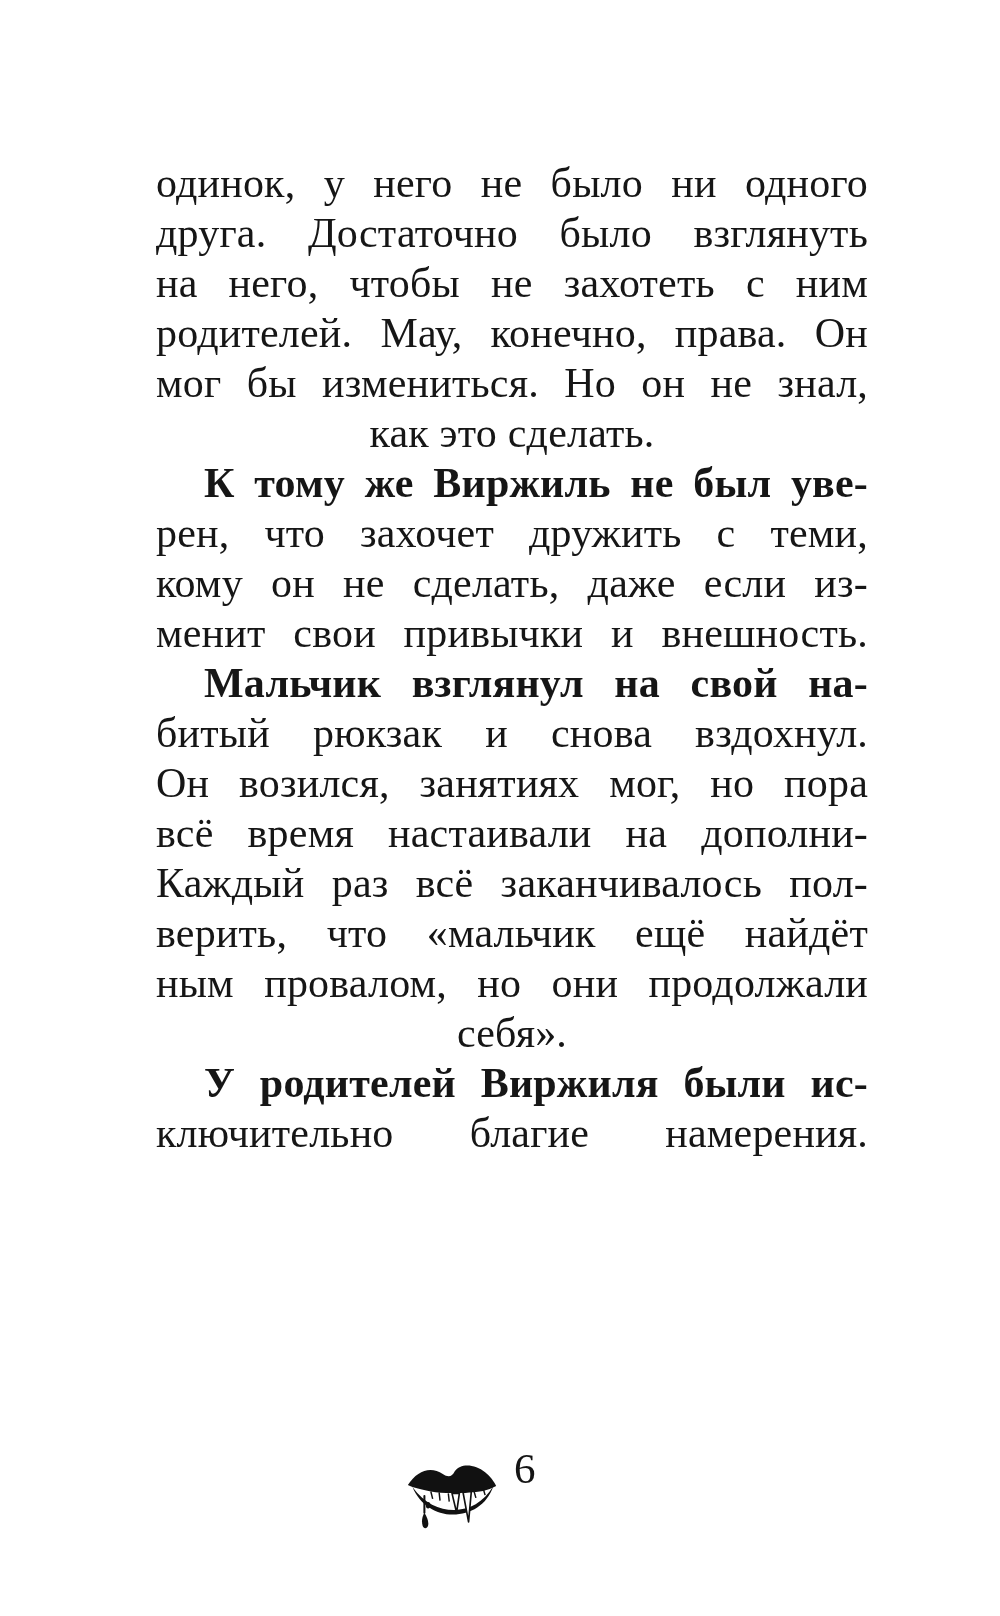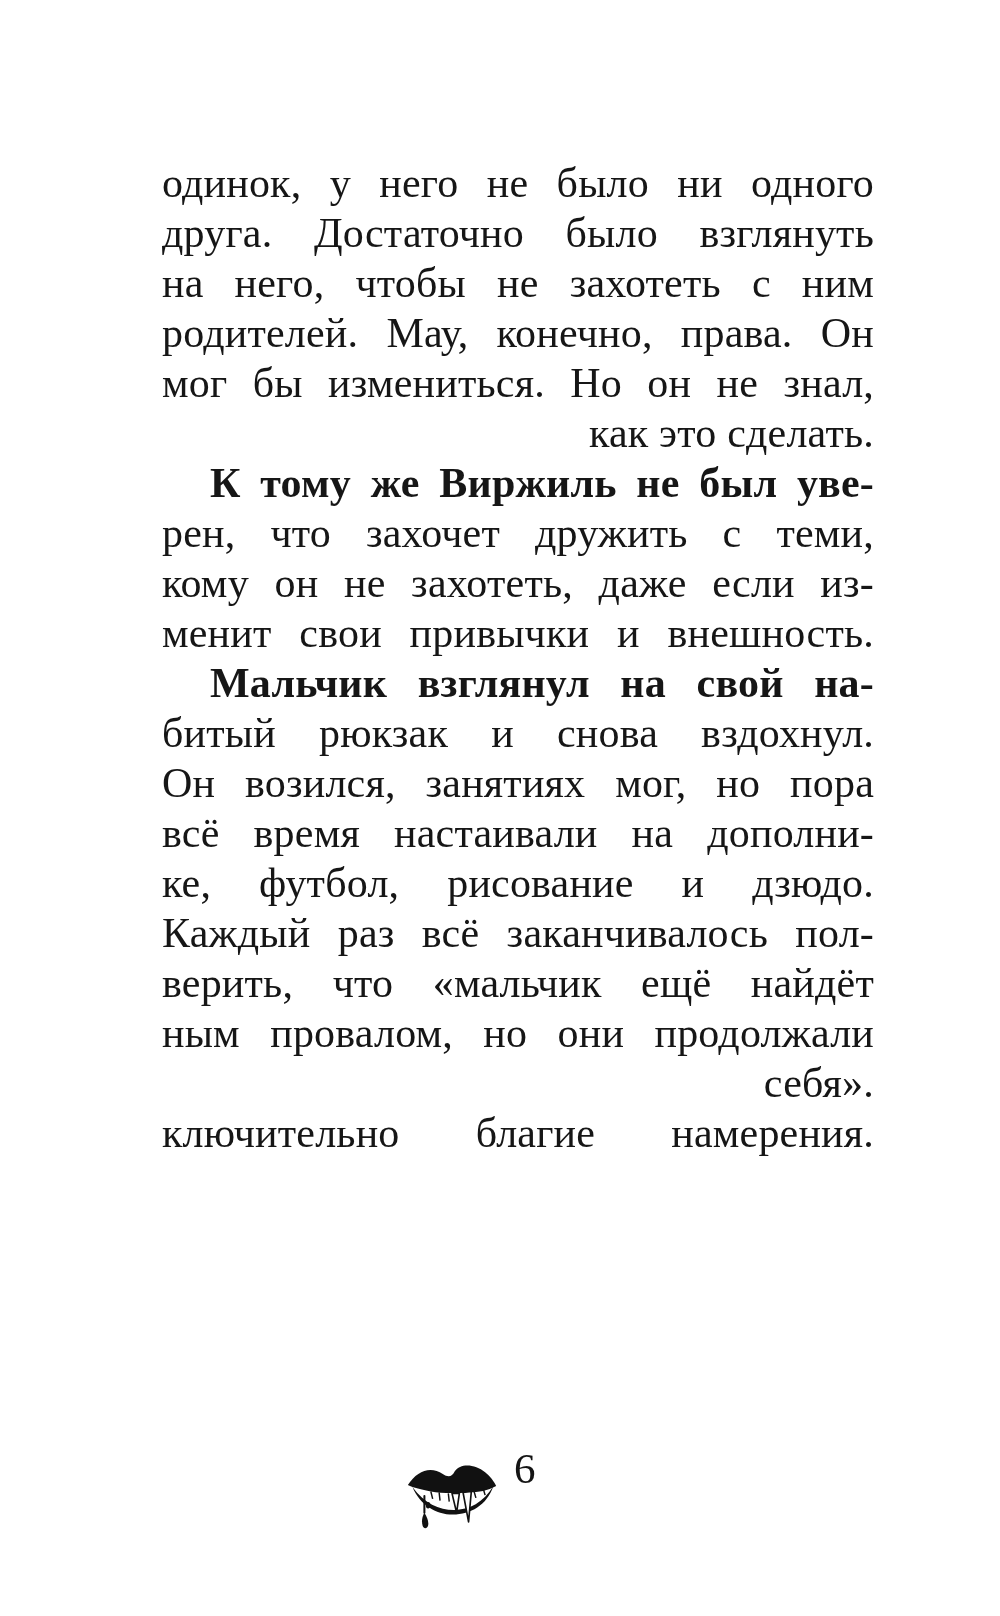--- a/index.html
+++ b/index.html
@@ -10,31 +10,31 @@
   body {
     width: 1000px;
     height: 1616px;
     position: relative;
     font-family: "Liberation Serif", serif;
     color: #161616;
     overflow: hidden;
   }
   .text-block {
     position: absolute;
-    left: 162px;
+    left: 156px;
     top: 158px;
     width: 712px;
   }
   .paragraph { margin: 0; padding: 0; }
   .line {
     height: 50px;
     line-height: 50px;
     font-size: 42px;
     letter-spacing: 0.2px;
-    text-align: right;
+    text-align: center;
     white-space: nowrap;
   }
   .line.fill {
     white-space: normal;
     text-align: justify;
     text-align-last: justify;
   }
   .line.indent { padding-left: 48px; font-weight: bold; }
   .footer {
     position: absolute;
@@ -62,35 +62,35 @@
       <div class="line fill">одинок, у него не было ни одного</div>
       <div class="line fill">друга. Достаточно было взглянуть</div>
       <div class="line fill">на него, чтобы не захотеть с ним</div>
       <div class="line fill">родителей. Мау, конечно, права. Он</div>
       <div class="line fill">мог бы измениться. Но он не знал,</div>
       <div class="line">как это сделать.</div>
     </div>
     <div class="paragraph">
       <div class="line fill indent">К тому же Виржиль не был уве-</div>
       <div class="line fill">рен, что захочет дружить с теми,</div>
-      <div class="line fill">кому он не захотеть, даже если из-</div>
+      <div class="line fill">кому он не сделать, даже если из-</div>
       <div class="line fill">менит свои привычки и внешность.</div>
     </div>
     <div class="paragraph">
       <div class="line fill indent">Мальчик взглянул на свой на-</div>
       <div class="line fill">битый рюкзак и снова вздохнул.</div>
       <div class="line fill">Он возился, занятиях мог, но пора</div>
       <div class="line fill">всё время настаивали на дополни-</div>
-      <div class="line fill">ке, футбол, рисование и дзюдо.</div>
       <div class="line fill">Каждый раз всё заканчивалось пол-</div>
       <div class="line fill">верить, что «мальчик ещё найдёт</div>
       <div class="line fill">ным провалом, но они продолжали</div>
       <div class="line">себя».</div>
     </div>
     <div class="paragraph">
+      <div class="line fill indent">У родителей Виржиля были ис-</div>
       <div class="line fill">ключительно благие намерения.</div>
     </div>
   </div>
 
 <div class="footer">
   <svg class="ornament" viewBox="0 0 100 86" xmlns="http://www.w3.org/2000/svg" aria-hidden="true">
 
     <path d="M2 30
              C 12 14, 27 9, 40 18
              C 46 22, 50 21, 53 15

